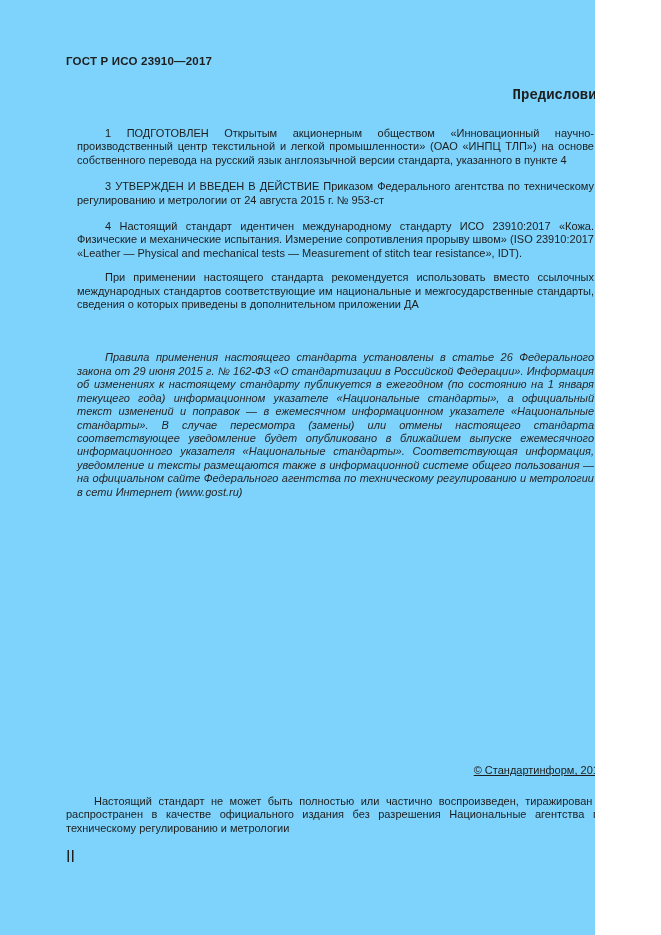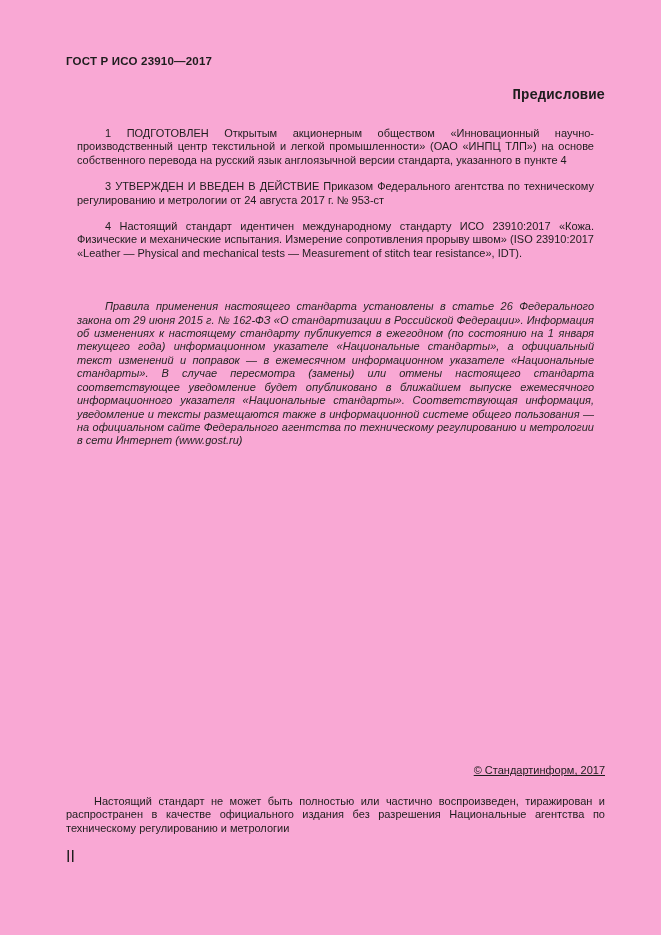--- a/index.html
+++ b/index.html
@@ -2,23 +2,23 @@
 <html><head>
 <meta charset="utf-8">
 <style>
   html, body {
     margin: 0;
     padding: 0;
     background: #ffffff;
   }
   .page {
     position: relative;
-    width: 661px;
+    width: 595px;
     height: 935px;
-    background: #f9a8d4;
+    background: #7dd3fc;
     font-family: "Liberation Sans", sans-serif;
     color: #1d1d1d;
     overflow: hidden;
   }
   .doc-header {
     position: absolute;
     top: 55px;
     left: 66px;
     font-size: 11.5px;
     font-weight: bold;
@@ -85,22 +85,23 @@
 <body>
 
 <div class="page">
 
   <div class="doc-header">ГОСТ Р ИСО 23910—2017</div>
 
   <div class="doc-title">Предисловие</div>
 
   <div class="body-flow">
     <p class="para">1 ПОДГОТОВЛЕН Открытым акционерным обществом «Инновационный научно-производственный центр текстильной и легкой промышленности» (ОАО «ИНПЦ ТЛП») на основе собственного перевода на русский язык англоязычной версии стандарта, указанного в пункте 4</p>
-    <p class="para mt-13">3 УТВЕРЖДЕН И ВВЕДЕН В ДЕЙСТВИЕ Приказом Федерального агентства по техническому регулированию и метрологии от 24 августа 2017 г. № 953-ст</p>
+    <p class="para mt-13">3 УТВЕРЖДЕН И ВВЕДЕН В ДЕЙСТВИЕ Приказом Федерального агентства по техническому регулированию и метрологии от 24 августа 2015 г. № 953-ст</p>
     <p class="para mt-13">4 Настоящий стандарт идентичен международному стандарту ИСО 23910:2017 «Кожа. Физические и механические испытания. Измерение сопротивления прорыву швом» (ISO 23910:2017 «Leather — Physical and mechanical tests — Measurement of stitch tear resistance», IDT).</p>
+    <p class="para">При применении настоящего стандарта рекомендуется использовать вместо ссылочных международных стандартов соответствующие им национальные и межгосударственные стандарты, сведения о которых приведены в дополнительном приложении ДА</p>
     <p class="para legal">Правила применения настоящего стандарта установлены в статье 26 Федерального закона от 29 июня 2015 г. № 162-ФЗ «О стандартизации в Российской Федерации». Информация об изменениях к настоящему стандарту публикуется в ежегодном (по состоянию на 1 января текущего года) информационном указателе «Национальные стандарты», а официальный текст изменений и поправок — в ежемесячном информационном указателе «Национальные стандарты». В случае пересмотра (замены) или отмены настоящего стандарта соответствующее уведомление будет опубликовано в ближайшем выпуске ежемесячного информационного указателя «Национальные стандарты». Соответствующая информация, уведомление и тексты размещаются также в информационной системе общего пользования — на официальном сайте Федерального агентства по техническому регулированию и метрологии в сети Интернет (www.gost.ru)</p>
   </div>
 
   <div class="copyright">© Стандартинформ, 2017</div>
 
   <div class="restriction">Настоящий стандарт не может быть полностью или частично воспроизведен, тиражирован и распространен в качестве официального издания без разрешения Национальные агентства по техническому регулированию и метрологии</div>
 
   <div class="page-number">II</div>
 
 </div>

